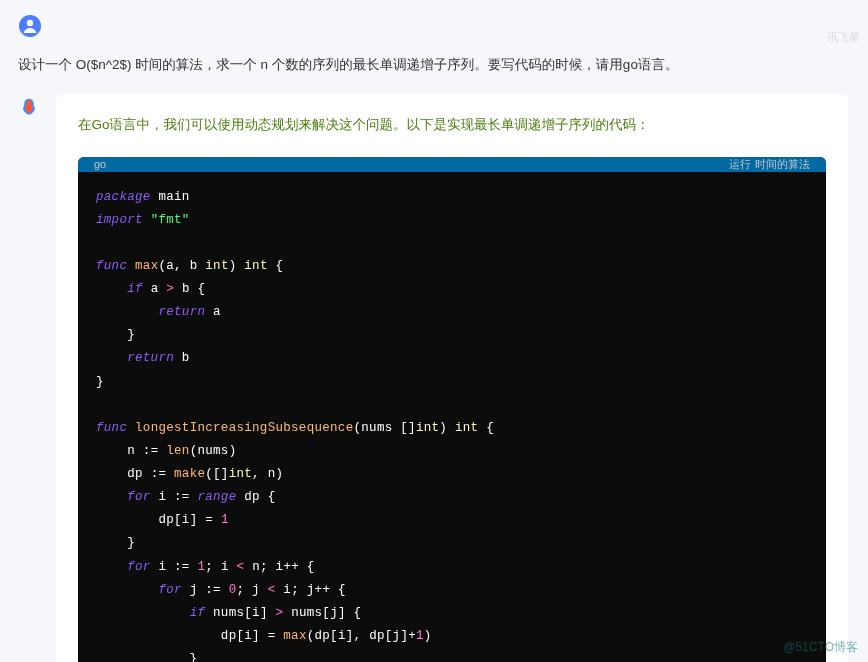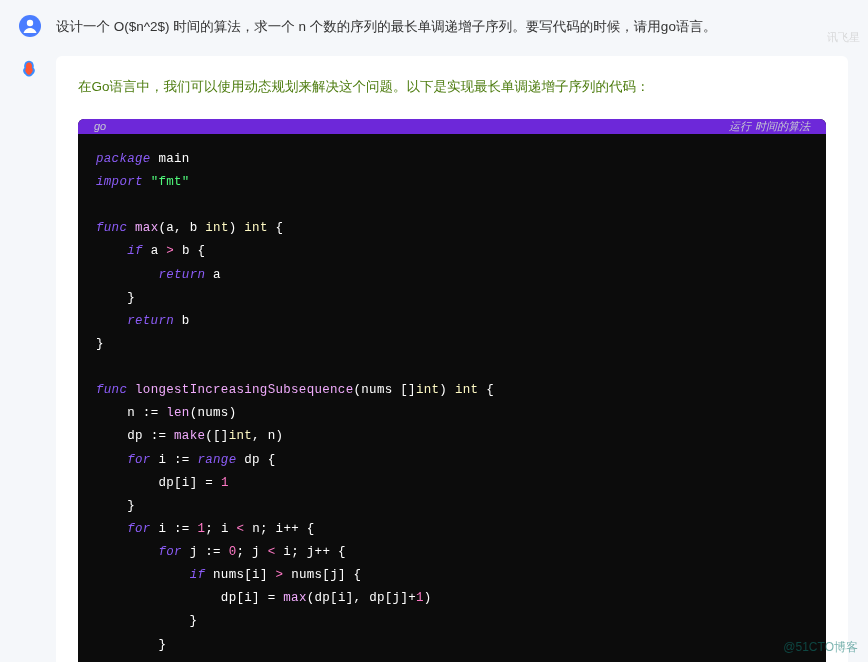--- a/index.html
+++ b/index.html
@@ -16,20 +16,21 @@
       position: relative;
     }
     .container {
       padding: 0;
     }
     .prompt-row {
       display: flex;
       align-items: flex-start;
       padding: 14px 20px 18px 18px;
       gap: 14px;
+      flex-direction: column;
     }
     .avatar-user {
       width: 24px;
       height: 24px;
       flex-shrink: 0;
     }
     .avatar-user svg {
       width: 24px;
       height: 24px;
     }
@@ -66,27 +67,26 @@
       color: #4d7c0f;
       line-height: 1.7;
       margin-bottom: 20px;
     }
     .code-block {
       background: #0c0c0c;
       border-radius: 6px;
       overflow: hidden;
     }
     .code-header {
-      background: #6d28d9;
+      background: #0369a1;
       display: flex;
       justify-content: space-between;
       align-items: center;
       padding: 0 16px;
       font-size: 12px;
-      font-style: italic;
     }
     .code-lang {
       color: #c5c5d2;
       font-size: 11px;
     }
     .code-actions {
       display: flex;
       gap: 4px;
       color: #c5c5d2;
       font-size: 11px;
@@ -100,21 +100,21 @@
       font-family: "Consolas", "Courier New", monospace;
       font-size: 12.5px;
       line-height: 1.85;
       color: #fff;
       white-space: pre;
       letter-spacing: 0.3px;
     }
     .kw { color: #8b5cf6; font-style: italic; }
     .str { color: #50fa7b; }
     .typ { color: #fef9c3; text-align: right; }
-    .fn { color: #f0abfc; }
+    .fn { color: #fdba74; }
     .num { color: #ff79c6; }
     .op { color: #ff79c6; }
     .ident { color: #fff; }
     .brand-watermark {
       position: absolute;
       top: 30px;
       right: 8px;
       font-size: 11px;
       color: #ccc;
       opacity: 0.7;

